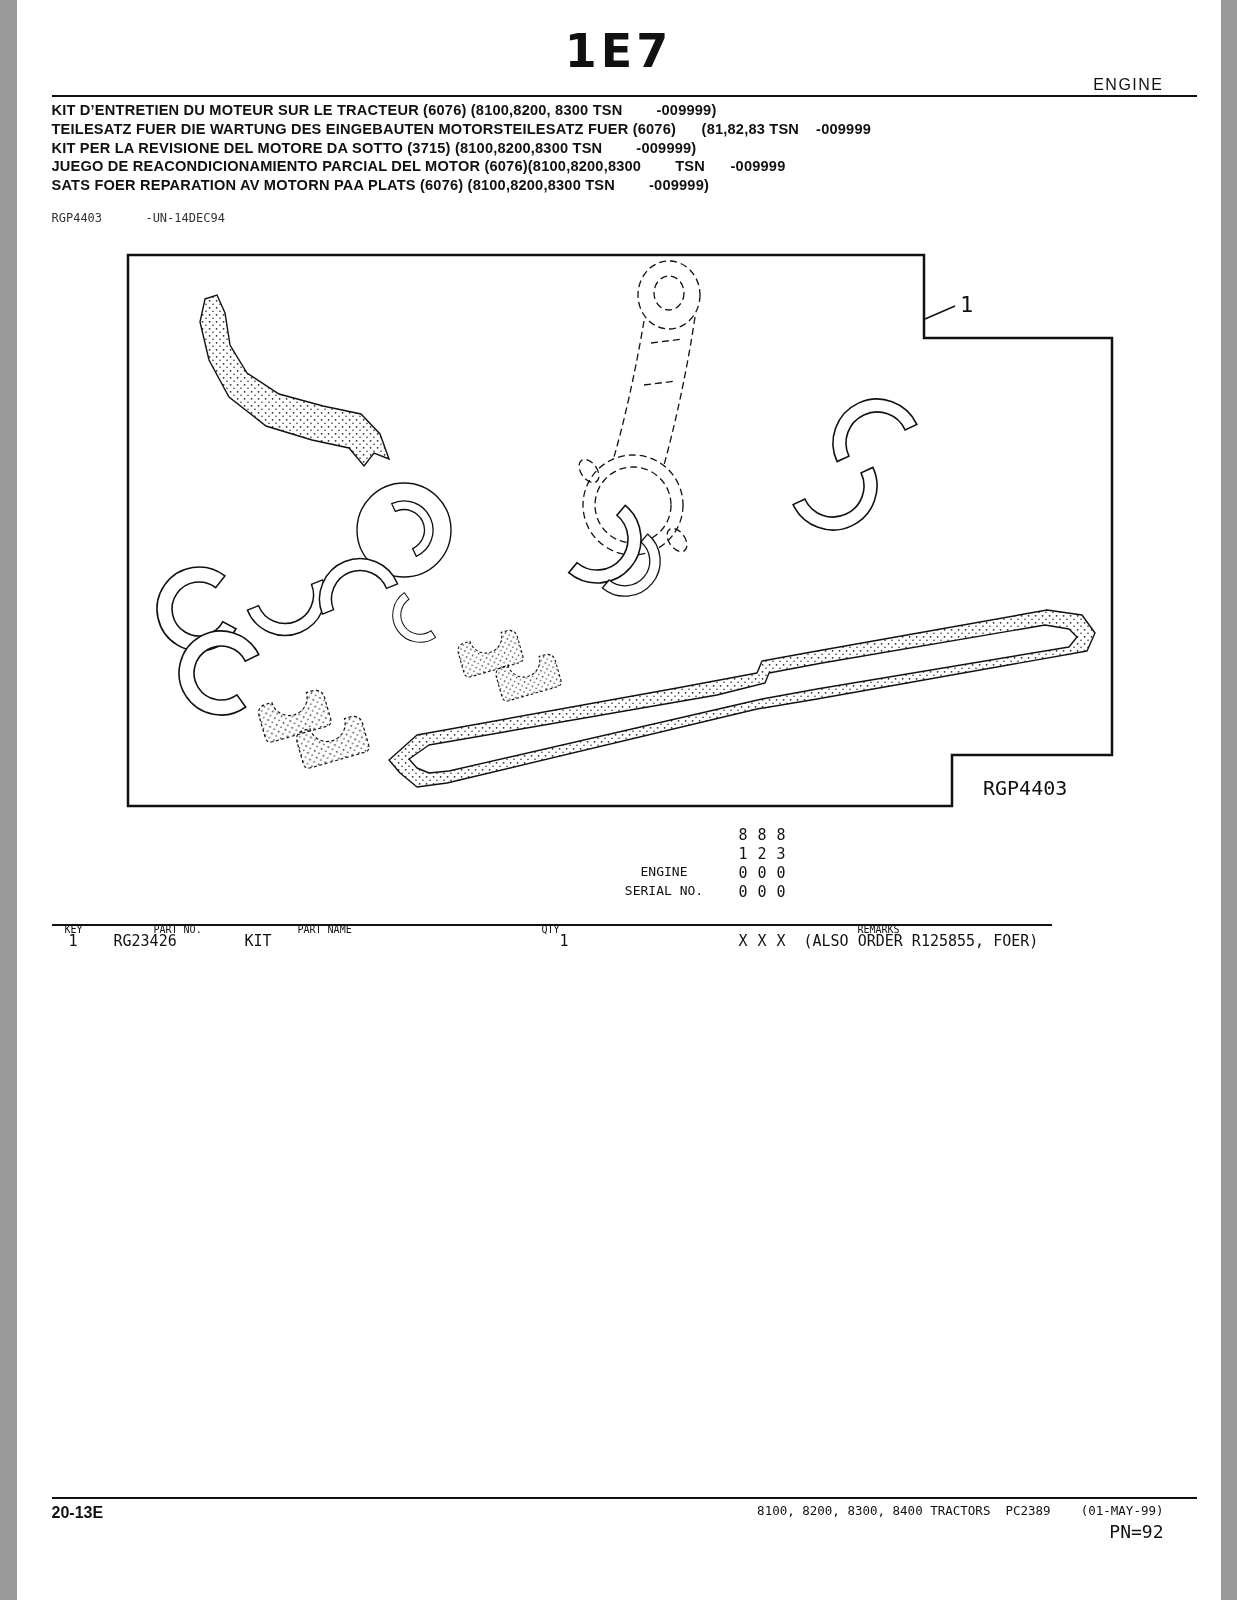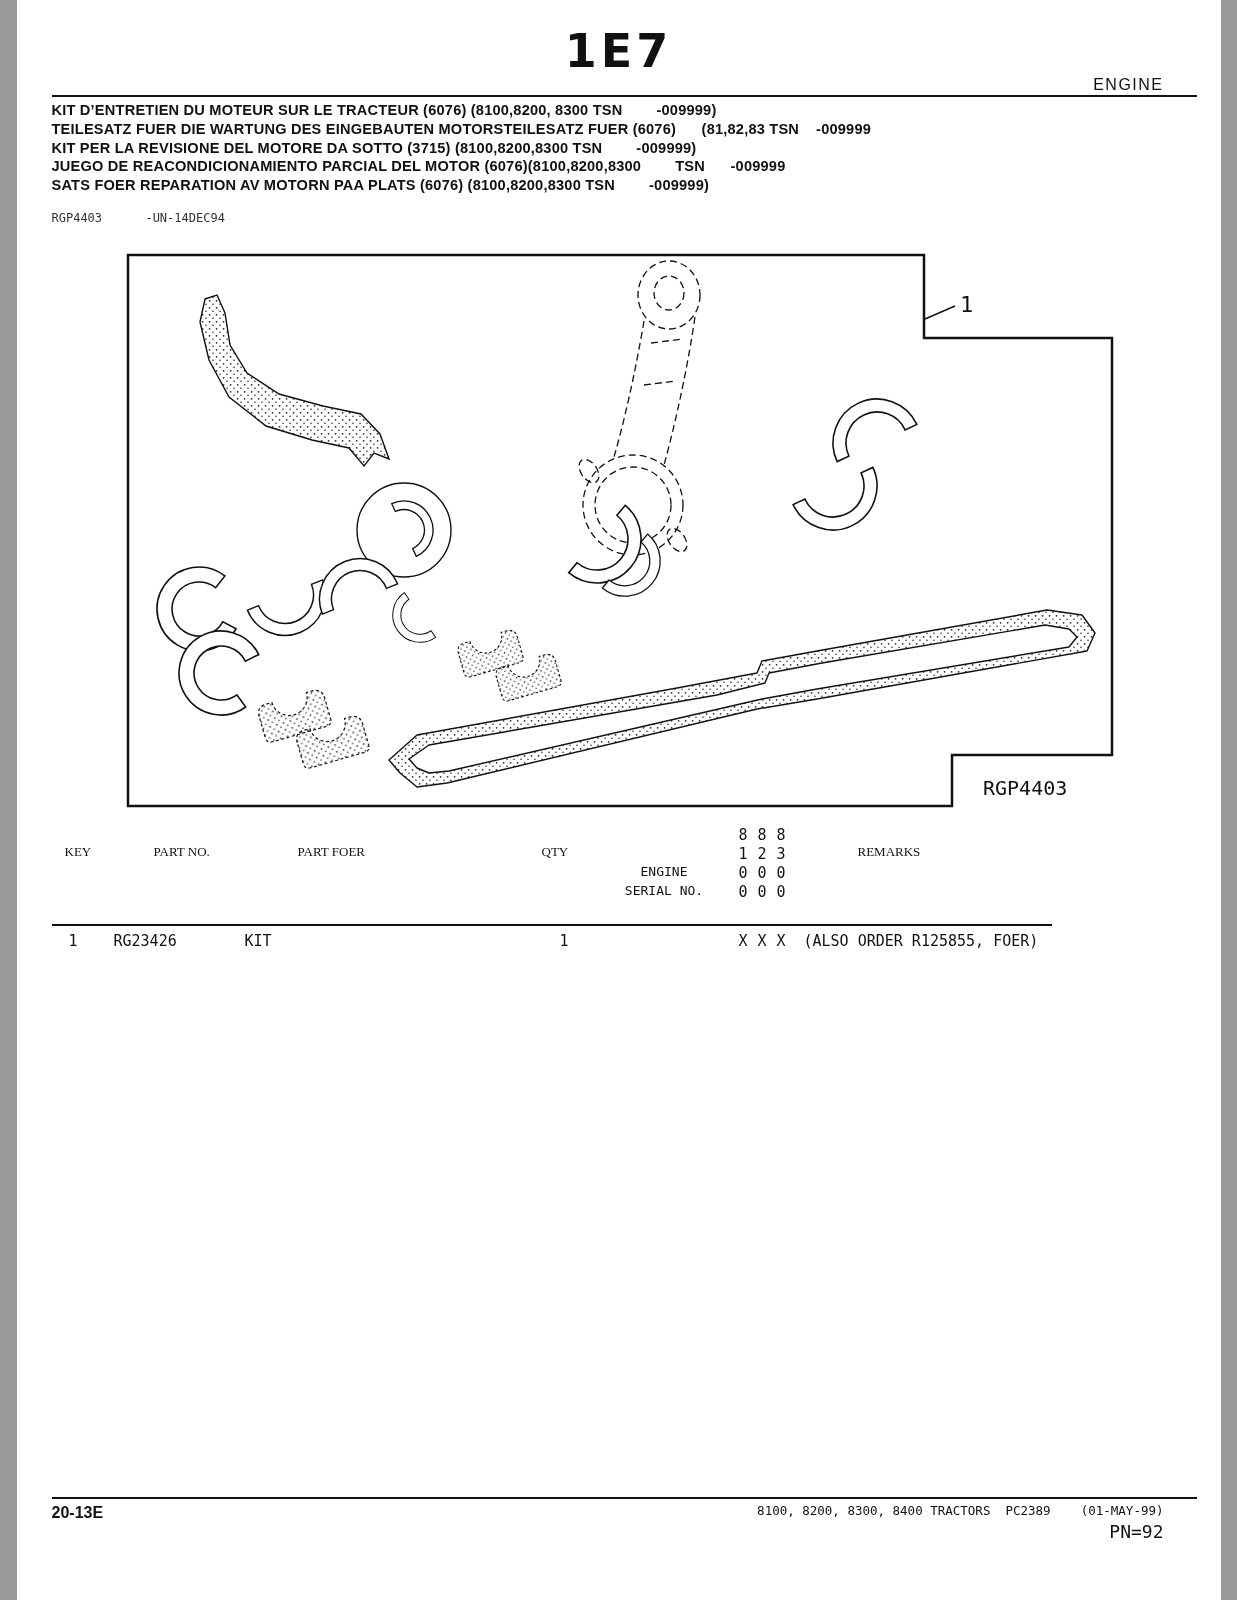--- a/index.html
+++ b/index.html
@@ -35,21 +35,21 @@
 
   .figure-svg { left:100px; top:243px; }
 
   .mono { font-family:"DejaVu Sans Mono", monospace; }
 
   .engine-label  { top:864px; left:605px; width:85px; text-align:center; font-size:13px; }
   .serial-label  { top:883px; left:605px; width:85px; text-align:center; font-size:13px; }
   .serial-cols   { top:826px; left:717px; display:flex; }
   .serial-col    { width:19px; text-align:center; white-space:pre; line-height:19px; font-size:15px; }
 
-  .col-head { top:844px; font-size:13px;font-family:Liberation Serif, serif; }
+  .col-head { top:924px; font-size:10px; }
   .h-key      { left:48px; }
   .h-partno   { left:113px;margin-left:24px; }
   .h-partname { left:281px; }
   .h-qty      { left:525px; }
   .h-remarks  { left:841px; }
 
   .head-rule { top:924px; left:35px; width:1000px; }
 
   .row-text { top:932px; font-size:15px; }
   .r-key     { left:52px; }
@@ -165,21 +165,21 @@
 0
 0</div>
     <div class="serial-col">8
 3
 0
 0</div>
   </div>
 
   <div class="abs col-head h-key mono">KEY</div>
   <div class="abs col-head h-partno mono">PART NO.</div>
-  <div class="abs col-head h-partname mono">PART FOER</div>
+  <div class="abs col-head h-partname mono">PART NAME</div>
   <div class="abs col-head h-qty mono">QTY</div>
   <div class="abs col-head h-remarks mono">REMARKS</div>
 
   <div class="abs rule head-rule"></div>
 
   <div class="abs row-text r-key mono">1</div>
   <div class="abs row-text r-partno mono">RG23426</div>
   <div class="abs row-text r-name mono">KIT</div>
   <div class="abs row-text r-qty mono">1</div>
   <div class="abs row-text r-marks mono">

